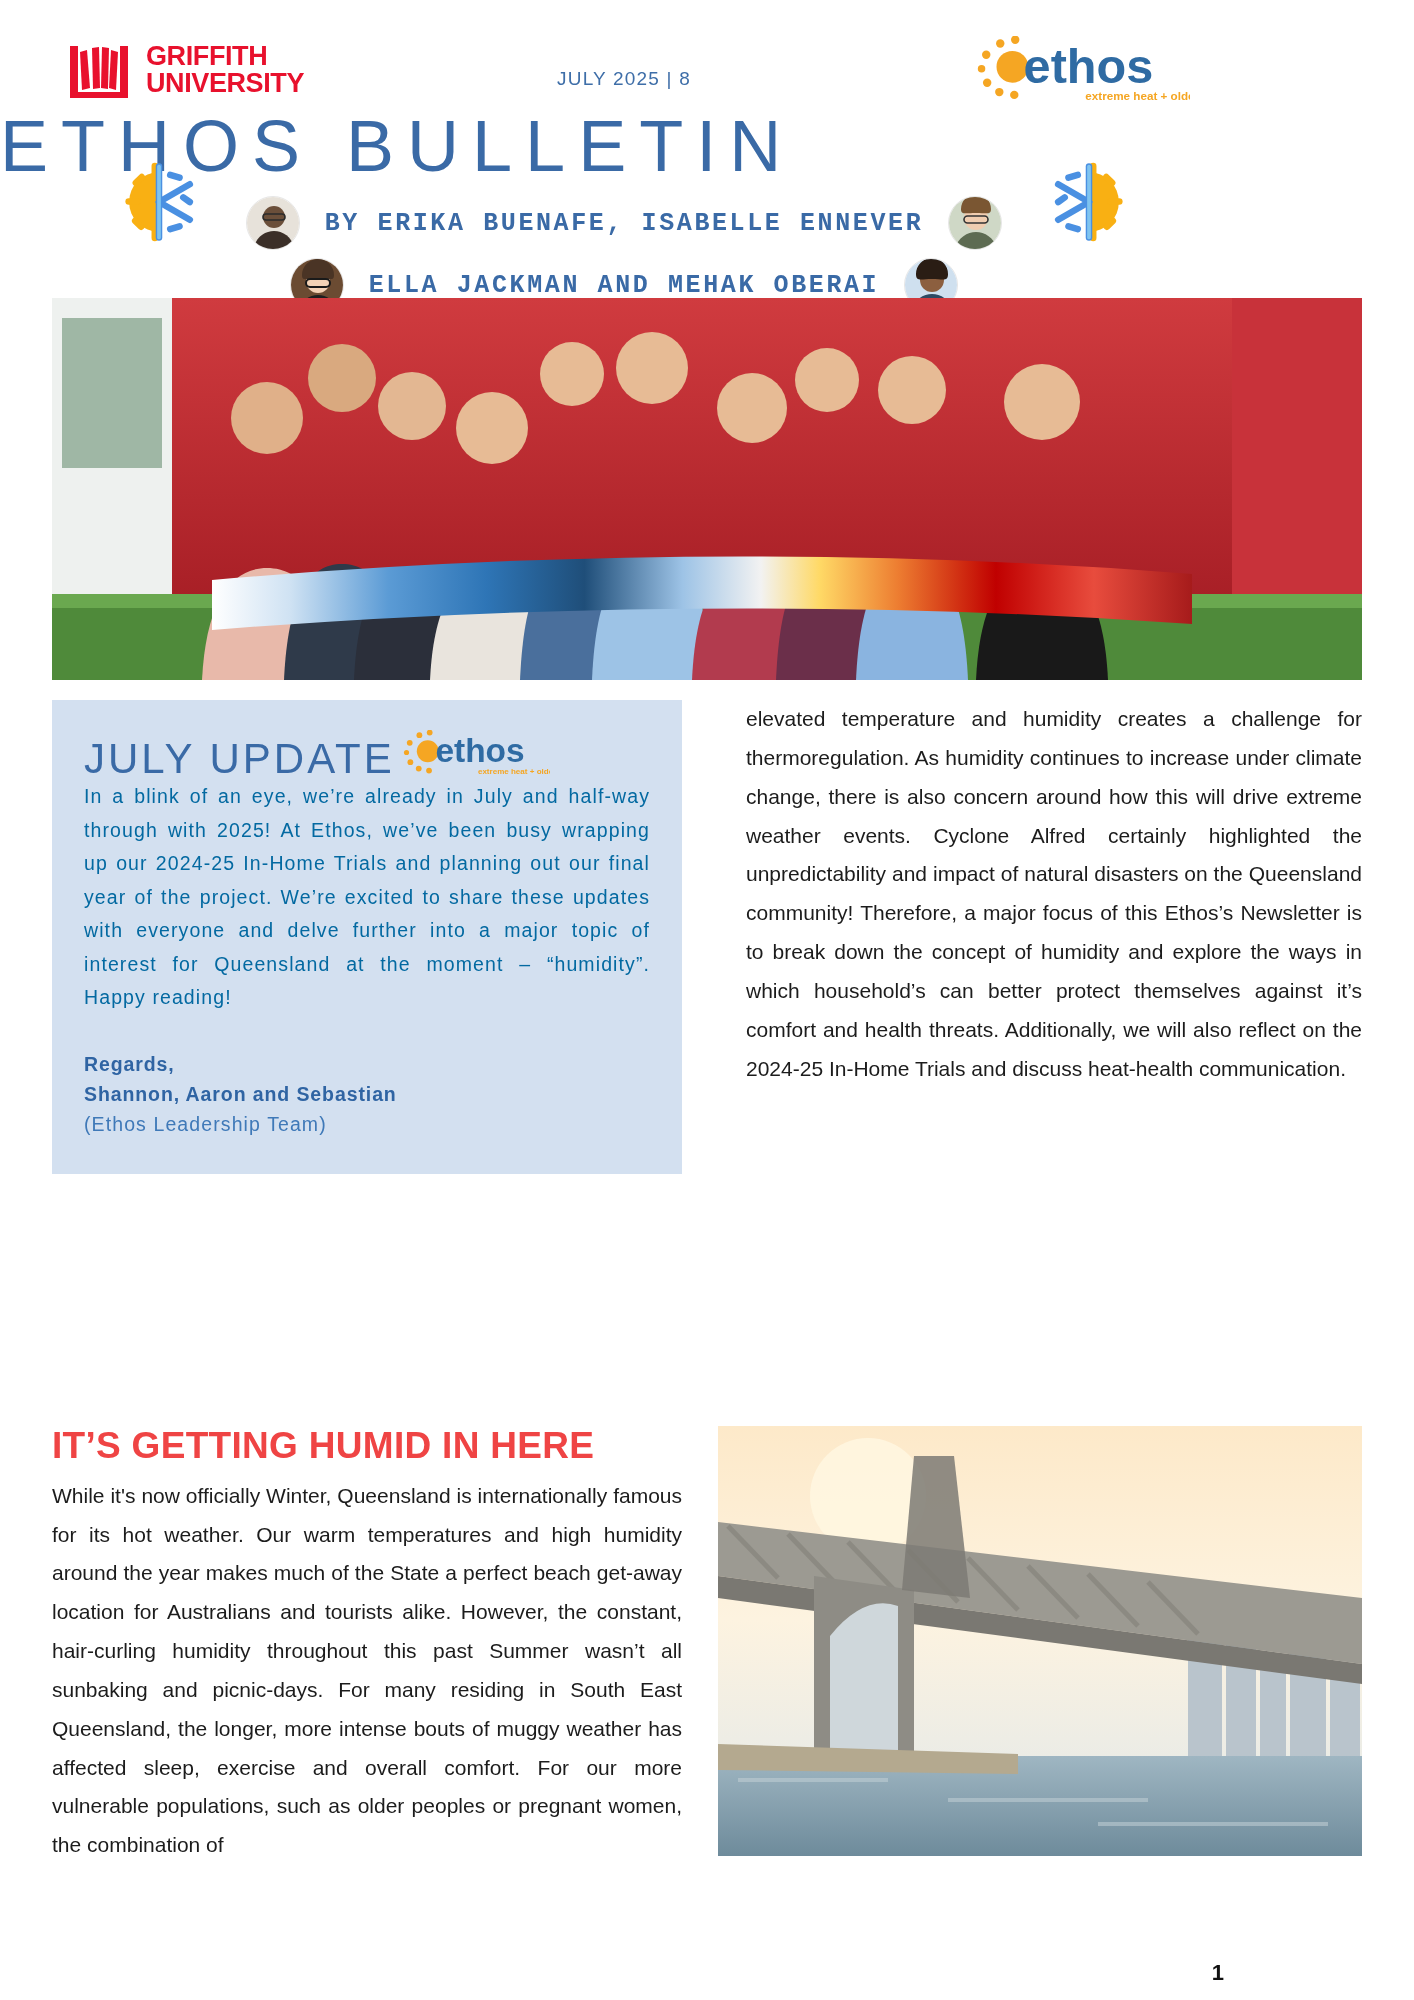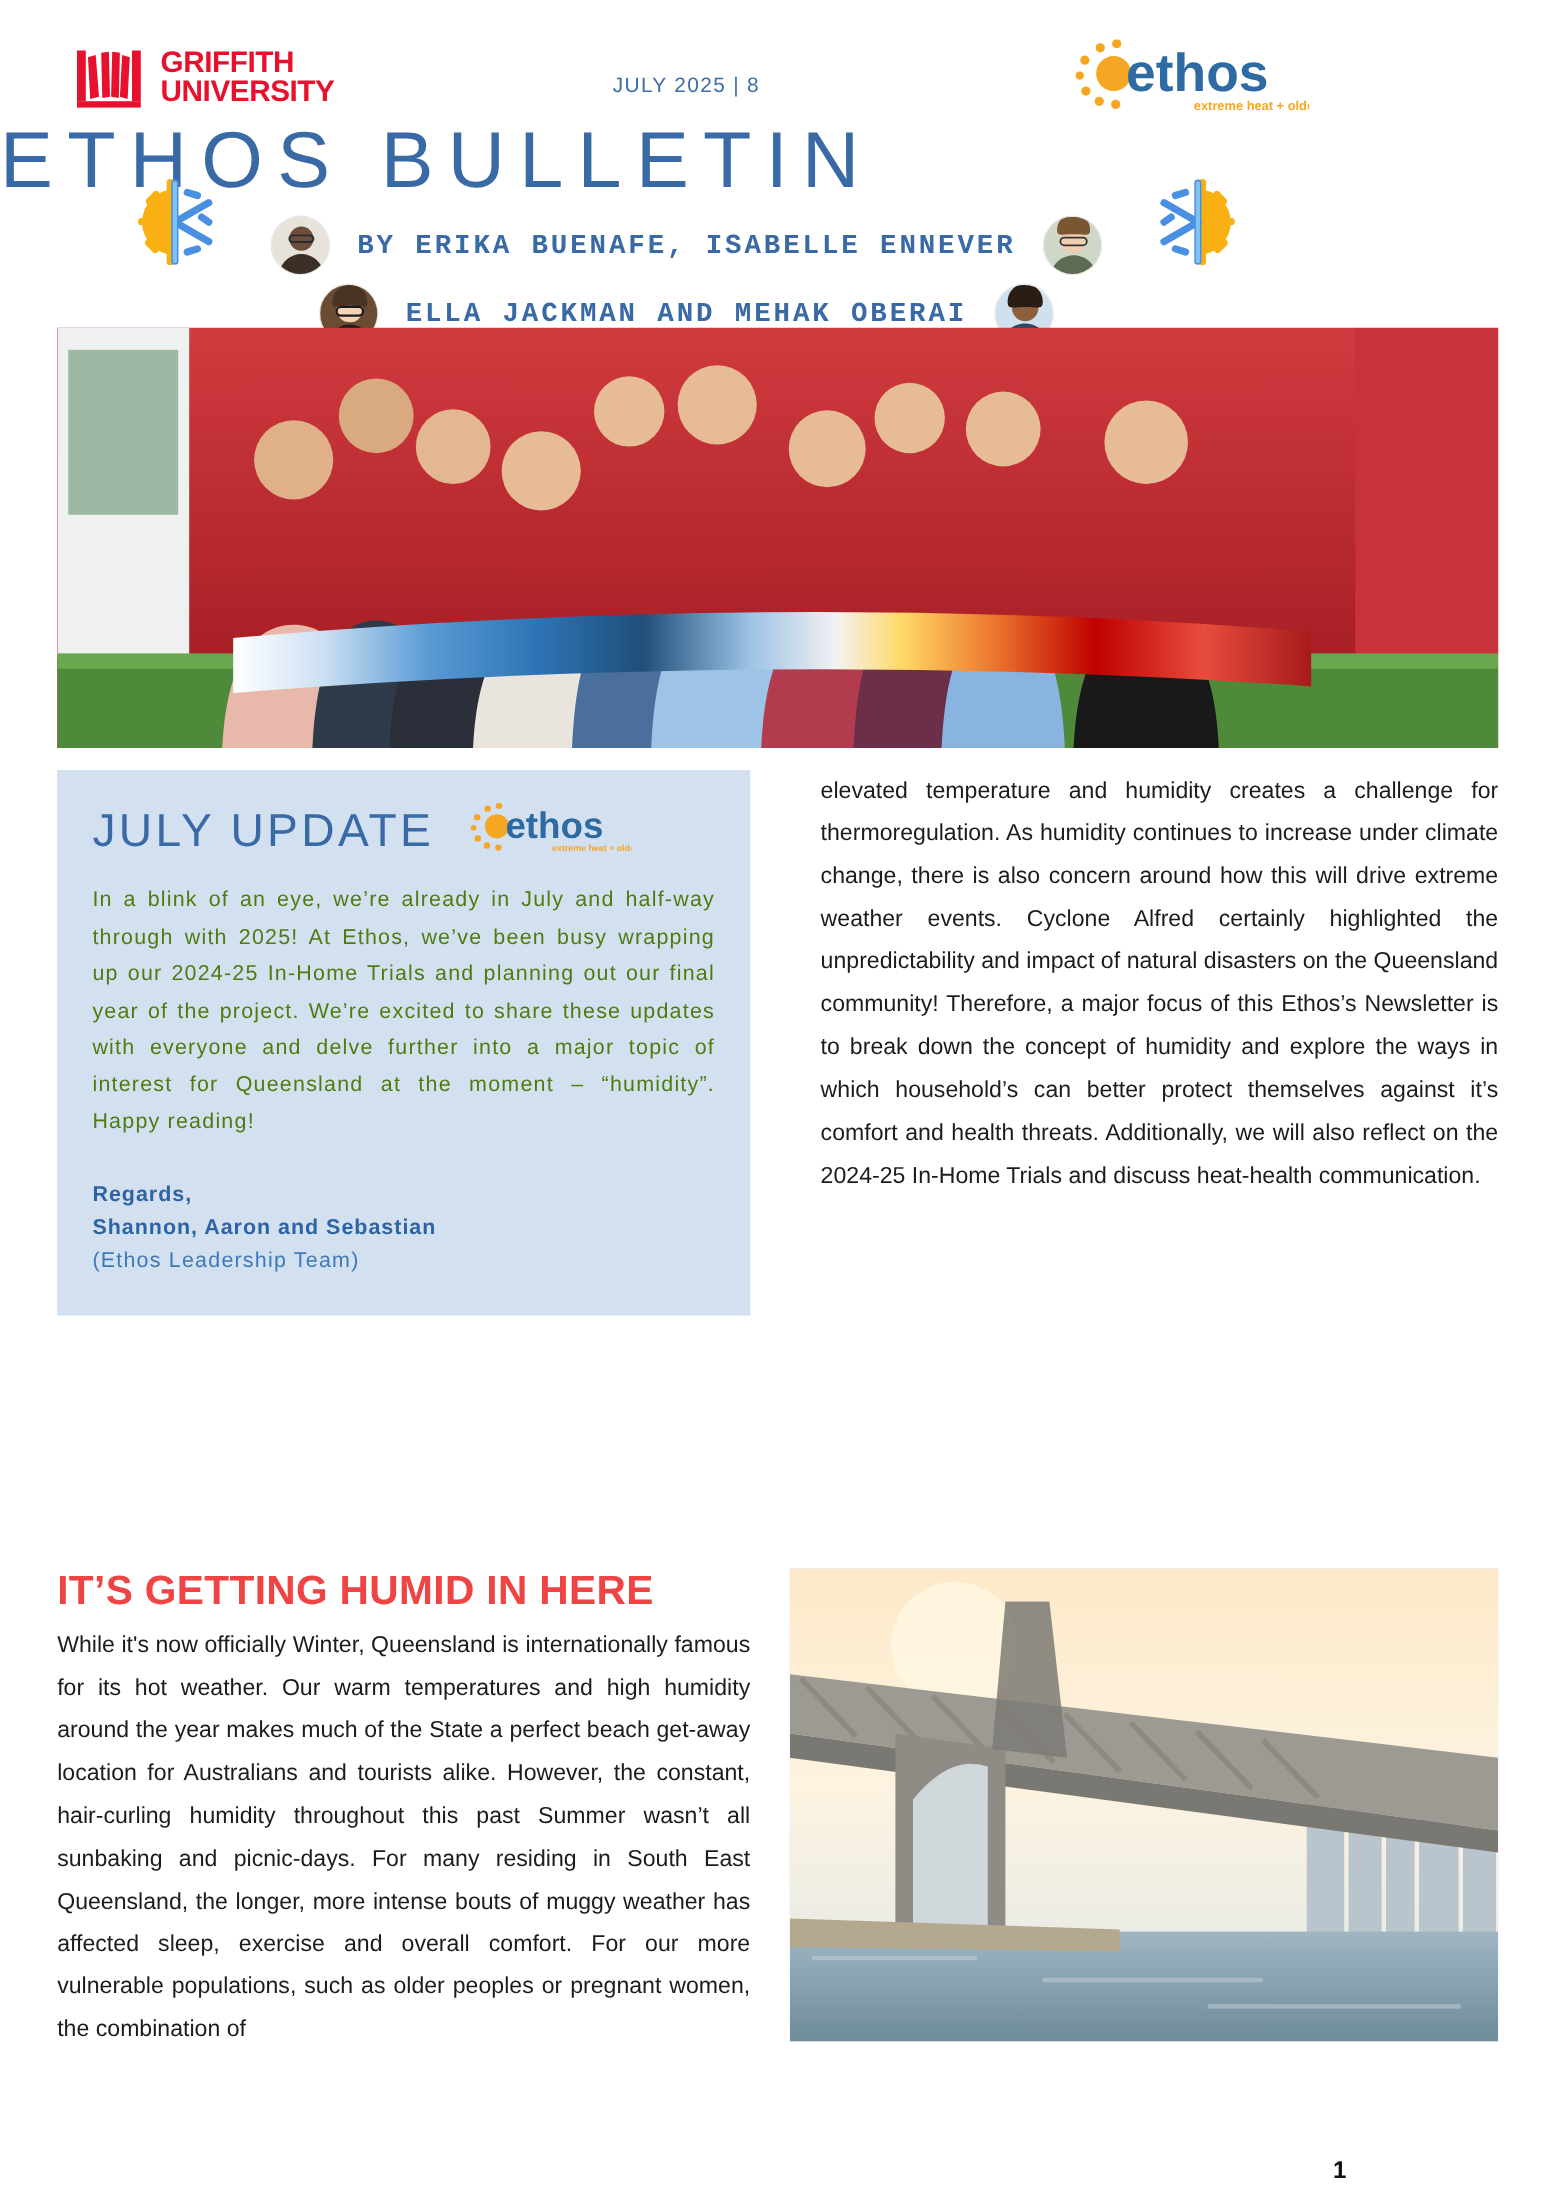--- a/index.html
+++ b/index.html
@@ -116,36 +116,35 @@
   }
   .col-left  { width: 630px; }
   .col-right { width: 644px; }
 
   .update-box {
     background: #d3e0f0;
     padding: 30px 32px 34px 32px;
   }
   .update-head {
     display: flex;
-    align-items: center;
-    gap: 31px;
-    margin-bottom: 22px;
+    align-items: flex-end;
+    gap: 7px;
   }
   .update-title {
     color: #3a6aa6;
     font-size: 42px;
     font-weight: 300;
     letter-spacing: 3px;
     line-height: 1;
     white-space: nowrap;
   }
   .ethos-logo-small { width: 148px; flex: 0 0 auto; }
 
   .update-text {
-    color: #4d7c0f;
+    color: #0369a1;
     font-size: 19.5px;
     line-height: 1.72;
     letter-spacing: 1.1px;
     text-align: justify;
     font-weight: 400;
   }
   .signoff { margin-top: 34px; line-height: 1.55; }
   .signoff .bold {
     color: #2f64a3;
     font-weight: 800;

